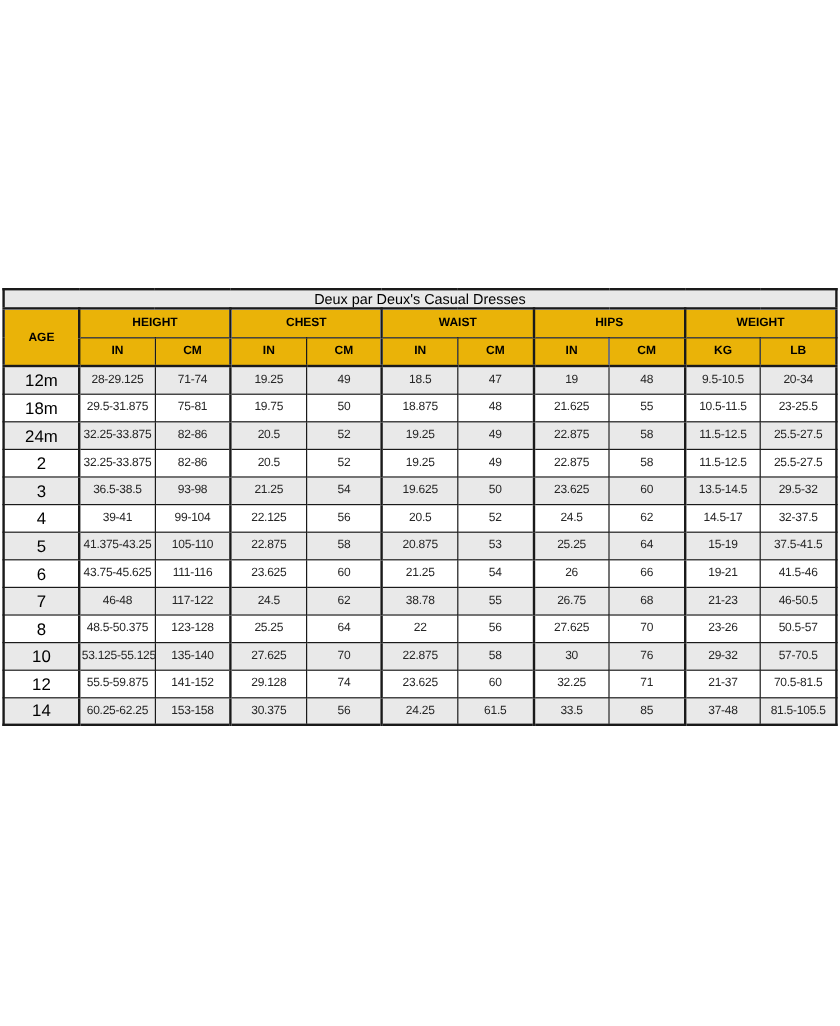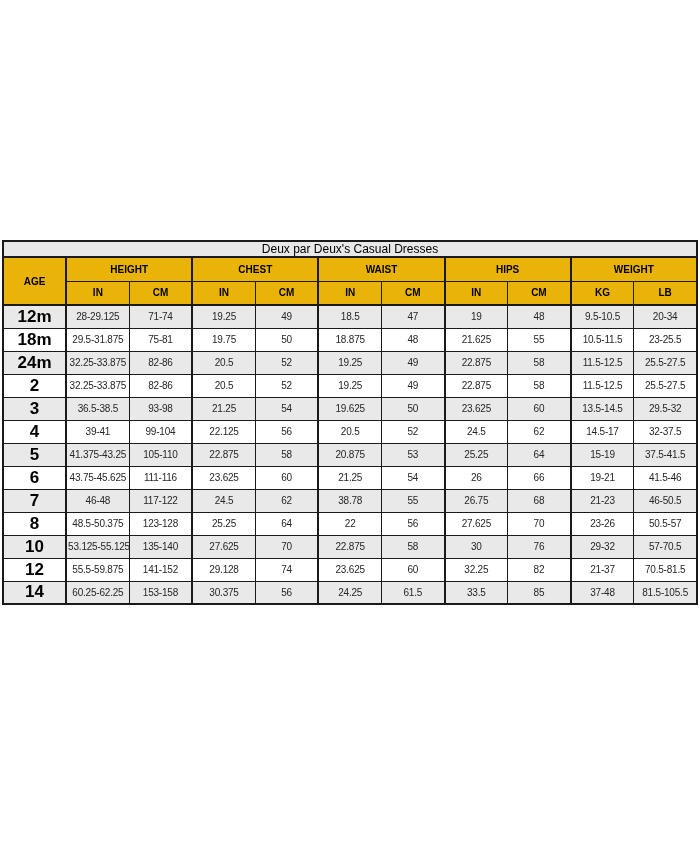--- a/index.html
+++ b/index.html
@@ -50,22 +50,22 @@
   tr.group-row th, tr.sub-row th { height: 24px; }
   tr.sub-row th { border-bottom: 2px solid var(--border); }
   th.age-header { border-bottom: 2px solid var(--border); }
   tbody td {
     height: 23px;
     font-size: 10px;
     color: #262626;
     letter-spacing: -0.2px;
   }
   tbody td.age {
-    font-weight: bold;
-    font-size: 17px;
+    font-weight: normal;
+    font-size: 14px;
     color: #000;
     letter-spacing: 0;
   }
   tbody tr:nth-child(odd) { background: var(--alt-bg); }
   .grp { border-left: 2px solid var(--border); }
 </style>
 </head>
 <body>
 
 <table class="size-table">
@@ -240,21 +240,21 @@
       </tr>
       <tr>
         <td class="age">12</td>
         <td class="grp">55.5-59.875</td>
         <td>141-152</td>
         <td class="grp">29.128</td>
         <td>74</td>
         <td class="grp">23.625</td>
         <td>60</td>
         <td class="grp">32.25</td>
-        <td>82</td>
+        <td>71</td>
         <td class="grp">21-37</td>
         <td>70.5-81.5</td>
       </tr>
       <tr>
         <td class="age">14</td>
         <td class="grp">60.25-62.25</td>
         <td>153-158</td>
         <td class="grp">30.375</td>
         <td>56</td>
         <td class="grp">24.25</td>

